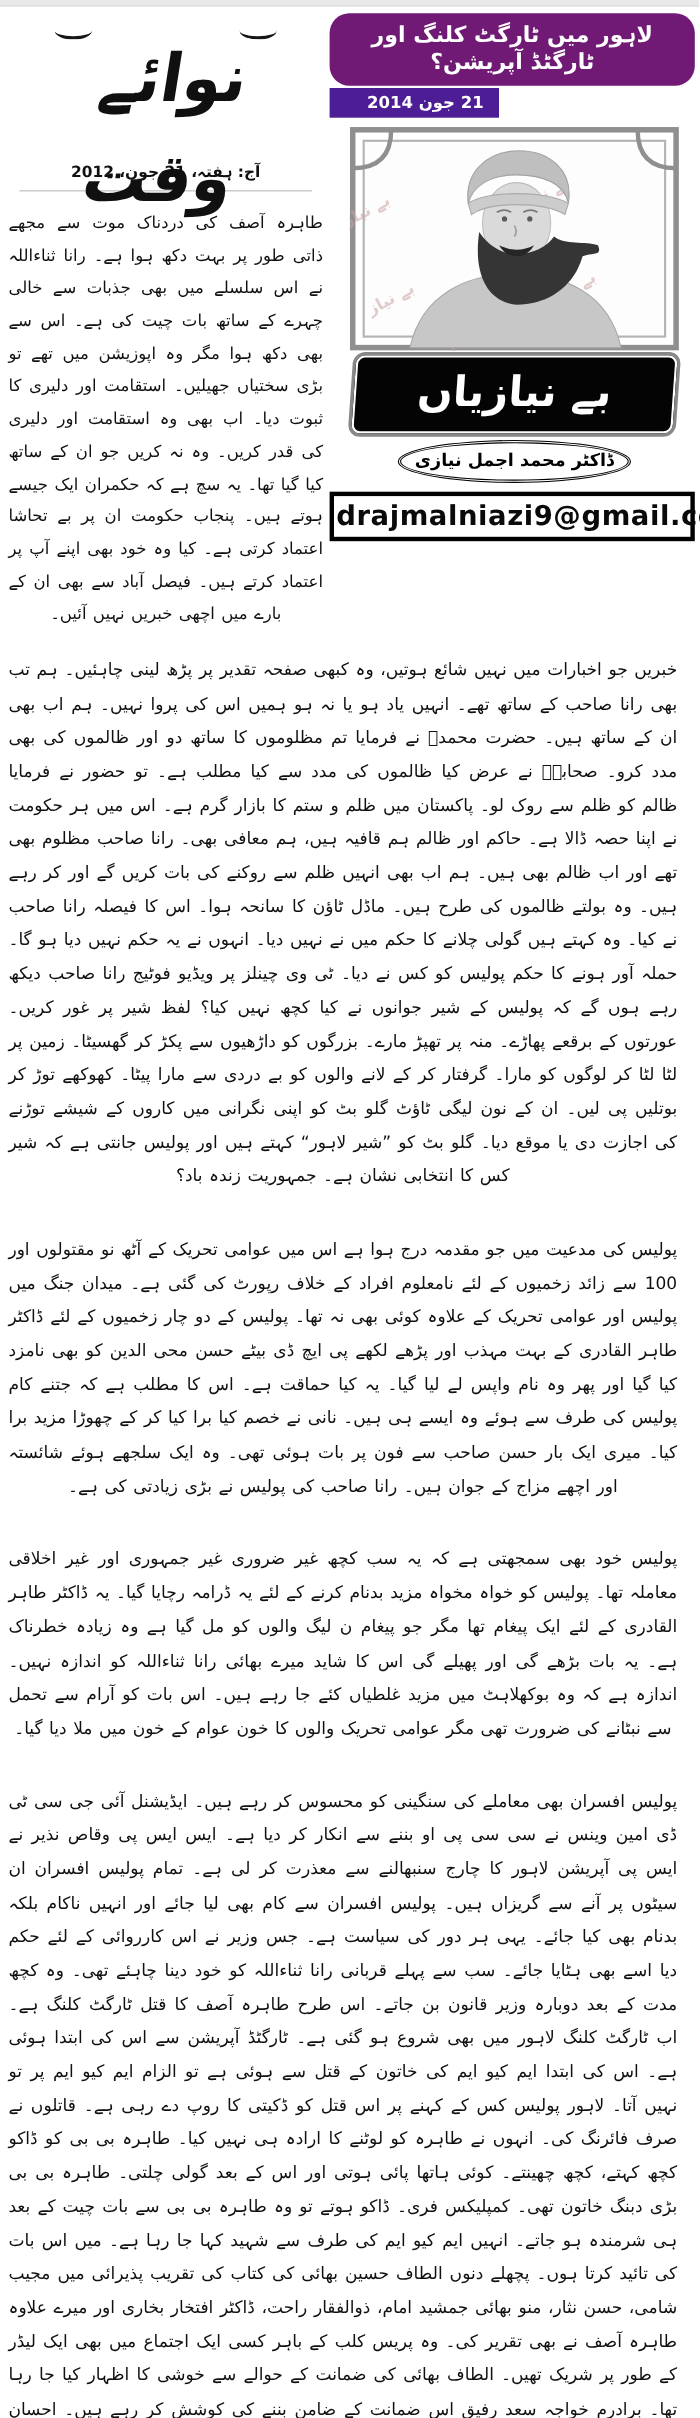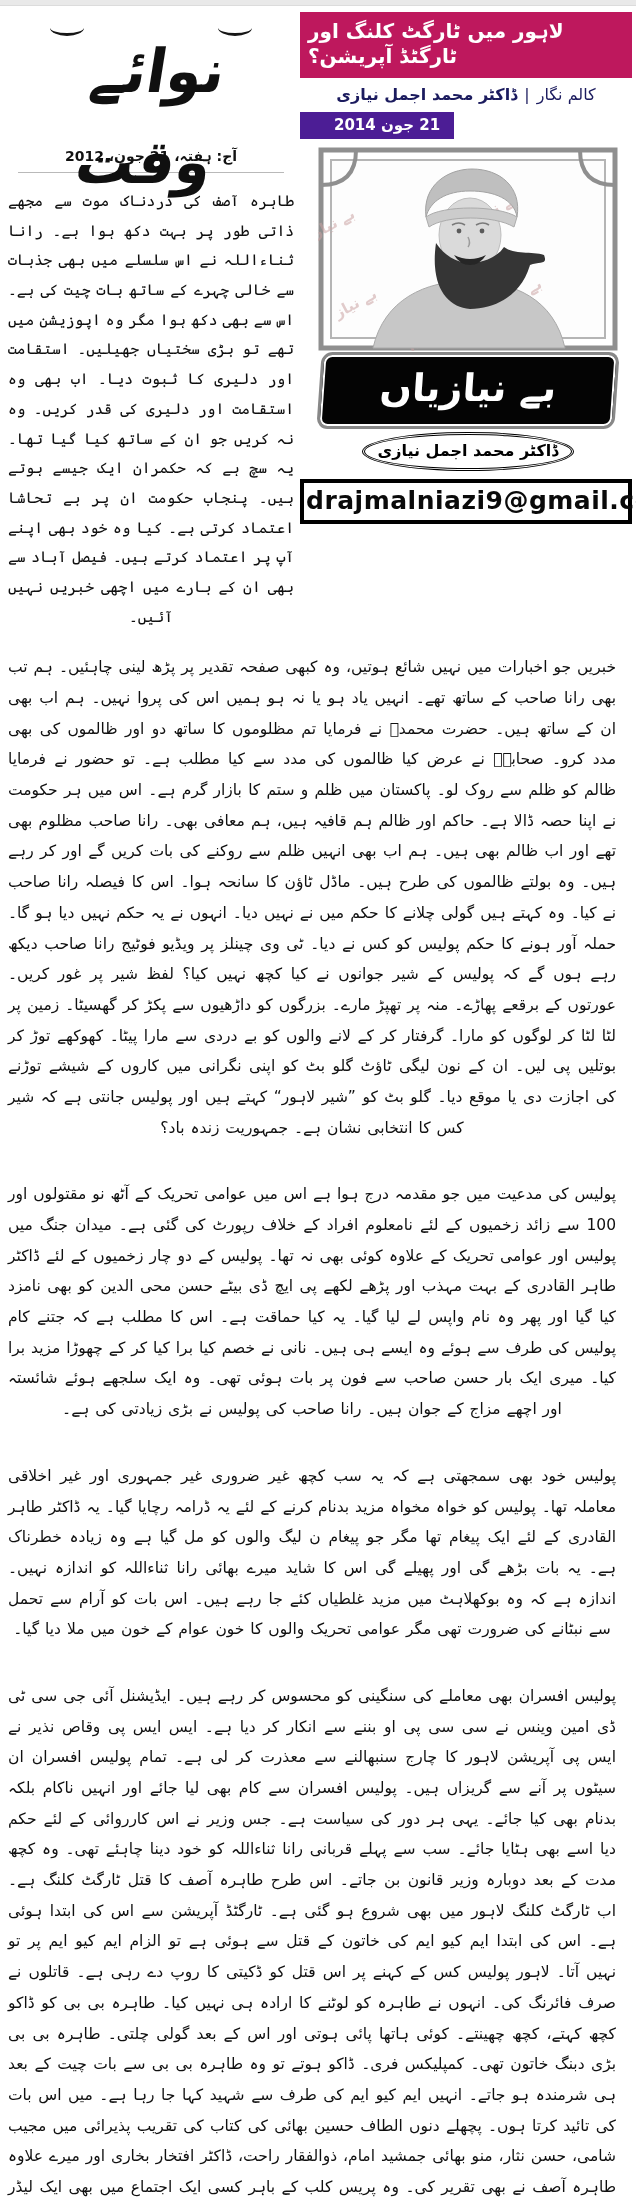--- a/index.html
+++ b/index.html
@@ -28,26 +28,26 @@
     transform:skewX(-9deg) scaleY(1.04); letter-spacing:-2px;
     font-family:"DejaVu Sans", sans-serif;
   }
   .date-line { text-align:center; font-size:14px; font-weight:bold; color:#111; margin-top:4px; }
   .rule { border:none; border-top:1px solid #b9b9b9; margin:8px 10px 14px 10px; }
 
   .para {
     font-size:15.5px; line-height:1.98; text-align:justify; text-align-last:center;
     color:#101010; word-spacing:1px;
   }
-  .lead-para { font-size:15px;font-family:Liberation Serif, serif; }
+  .lead-para { font-size:15px; }
 
   
   .headline-banner {
-    width:100%; background:#be185d; color:#fff; text-align:left;
-    font-size:20px; font-weight:bold; padding:7px 8px 9px 8px; line-height:1.25;
+    width:100%; background:#701a75; color:#fff; text-align:center;
+    font-size:20px; font-weight:bold; padding:7px 8px 9px 8px; line-height:1.25;border-radius:18px;
   }
   .byline { width:100%; text-align:center; margin:7px 0 6px 0;
     font-size:16px; color:#1b1b5e; }
   .byline .lbl { font-weight:normal; }
   .byline .sep { margin:0 7px; color:#1b1b5e; }
   .byline .auth { font-weight:bold; }
   .date-badge {
     align-self:flex-end; background:#4c1d95; color:#fff; font-weight:bold;
     font-size:15px; padding:4px 14px 5px 34px; margin:2px 0 8px 0; min-width:120px; text-align:center;
   }
@@ -96,23 +96,20 @@
           </div>
         <div class="logo-text">نوائے وقت</div>
       </div>
       <div class="date-line">آج: ہفتہ، 21 جون، 2012</div>
       <hr class="rule">
       <p class="para lead-para">طاہرہ آصف کی دردناک موت سے مجھے ذاتی طور پر بہت دکھ ہوا ہے۔ رانا ثناءاللہ نے اس سلسلے میں بھی جذبات سے خالی چہرے کے ساتھ بات چیت کی ہے۔ اس سے بھی دکھ ہوا مگر وہ اپوزیشن میں تھے تو بڑی سختیاں جھیلیں۔ استقامت اور دلیری کا ثبوت دیا۔ اب بھی وہ استقامت اور دلیری کی قدر کریں۔ وہ نہ کریں جو ان کے ساتھ کیا گیا تھا۔ یہ سچ ہے کہ حکمران ایک جیسے ہوتے ہیں۔ پنجاب حکومت ان پر بے تحاشا اعتماد کرتی ہے۔ کیا وہ خود بھی اپنے آپ پر اعتماد کرتے ہیں۔ فیصل آباد سے بھی ان کے بارے میں اچھی خبریں نہیں آئیں۔</p>
     </div>
 
     <div class="right-col">
       <div class="headline-banner">لاہور میں ٹارگٹ کلنگ اور ٹارگٹڈ آپریشن؟</div>
-      <div class="byline">
-        <span class="lbl">کالم نگار</span><span class="sep">|</span><span class="auth">ڈاکٹر محمد اجمل نیازی</span>
-      </div>
       <div class="date-badge">21 جون 2014</div>
 
       <div class="photo-frame">
         <svg viewBox="0 0 300 204" xmlns="http://www.w3.org/2000/svg">
           <rect x="3" y="3" width="294" height="198" fill="#ffffff" stroke="#8f8f8f" stroke-width="5"></rect>
           <rect x="13" y="13" width="274" height="178" fill="#fdfdfd" stroke="#b5b5b5" stroke-width="2"></rect>
           <path d="M3,38 Q38,38 38,3" fill="none" stroke="#8f8f8f" stroke-width="4"></path>
           <path d="M297,38 Q262,38 262,3" fill="none" stroke="#8f8f8f" stroke-width="4"></path>
           <g font-size="15" font-weight="bold" fill="#caa3a3" opacity="0.55">
             <text x="38" y="70" transform="rotate(-28 38 70)">بے نیاز</text>

